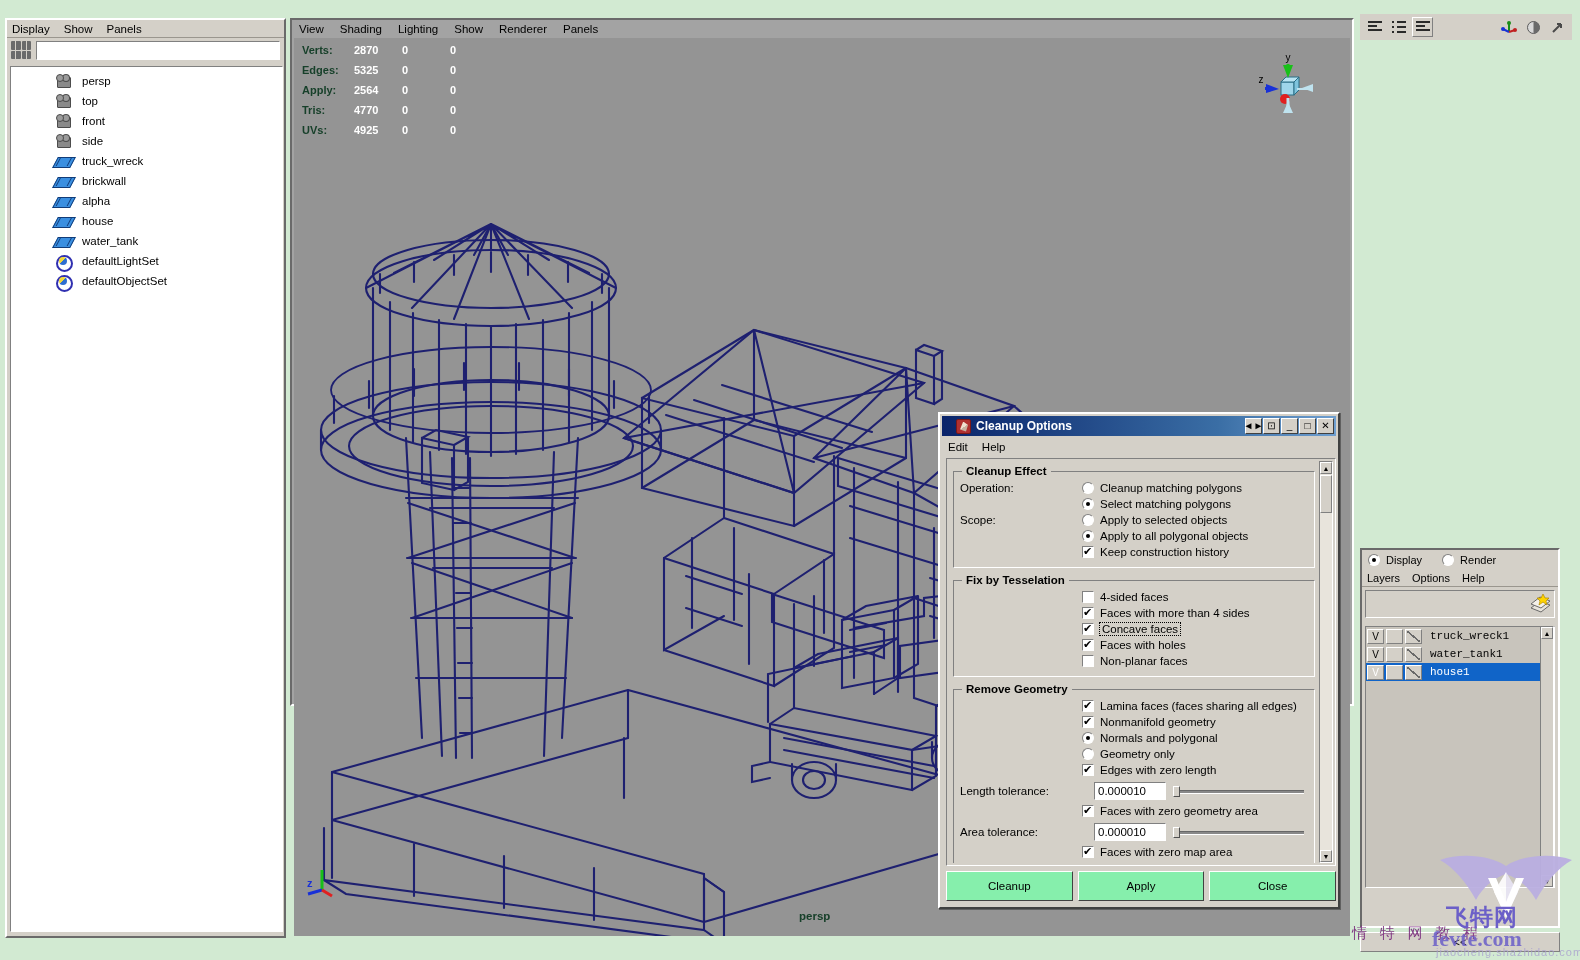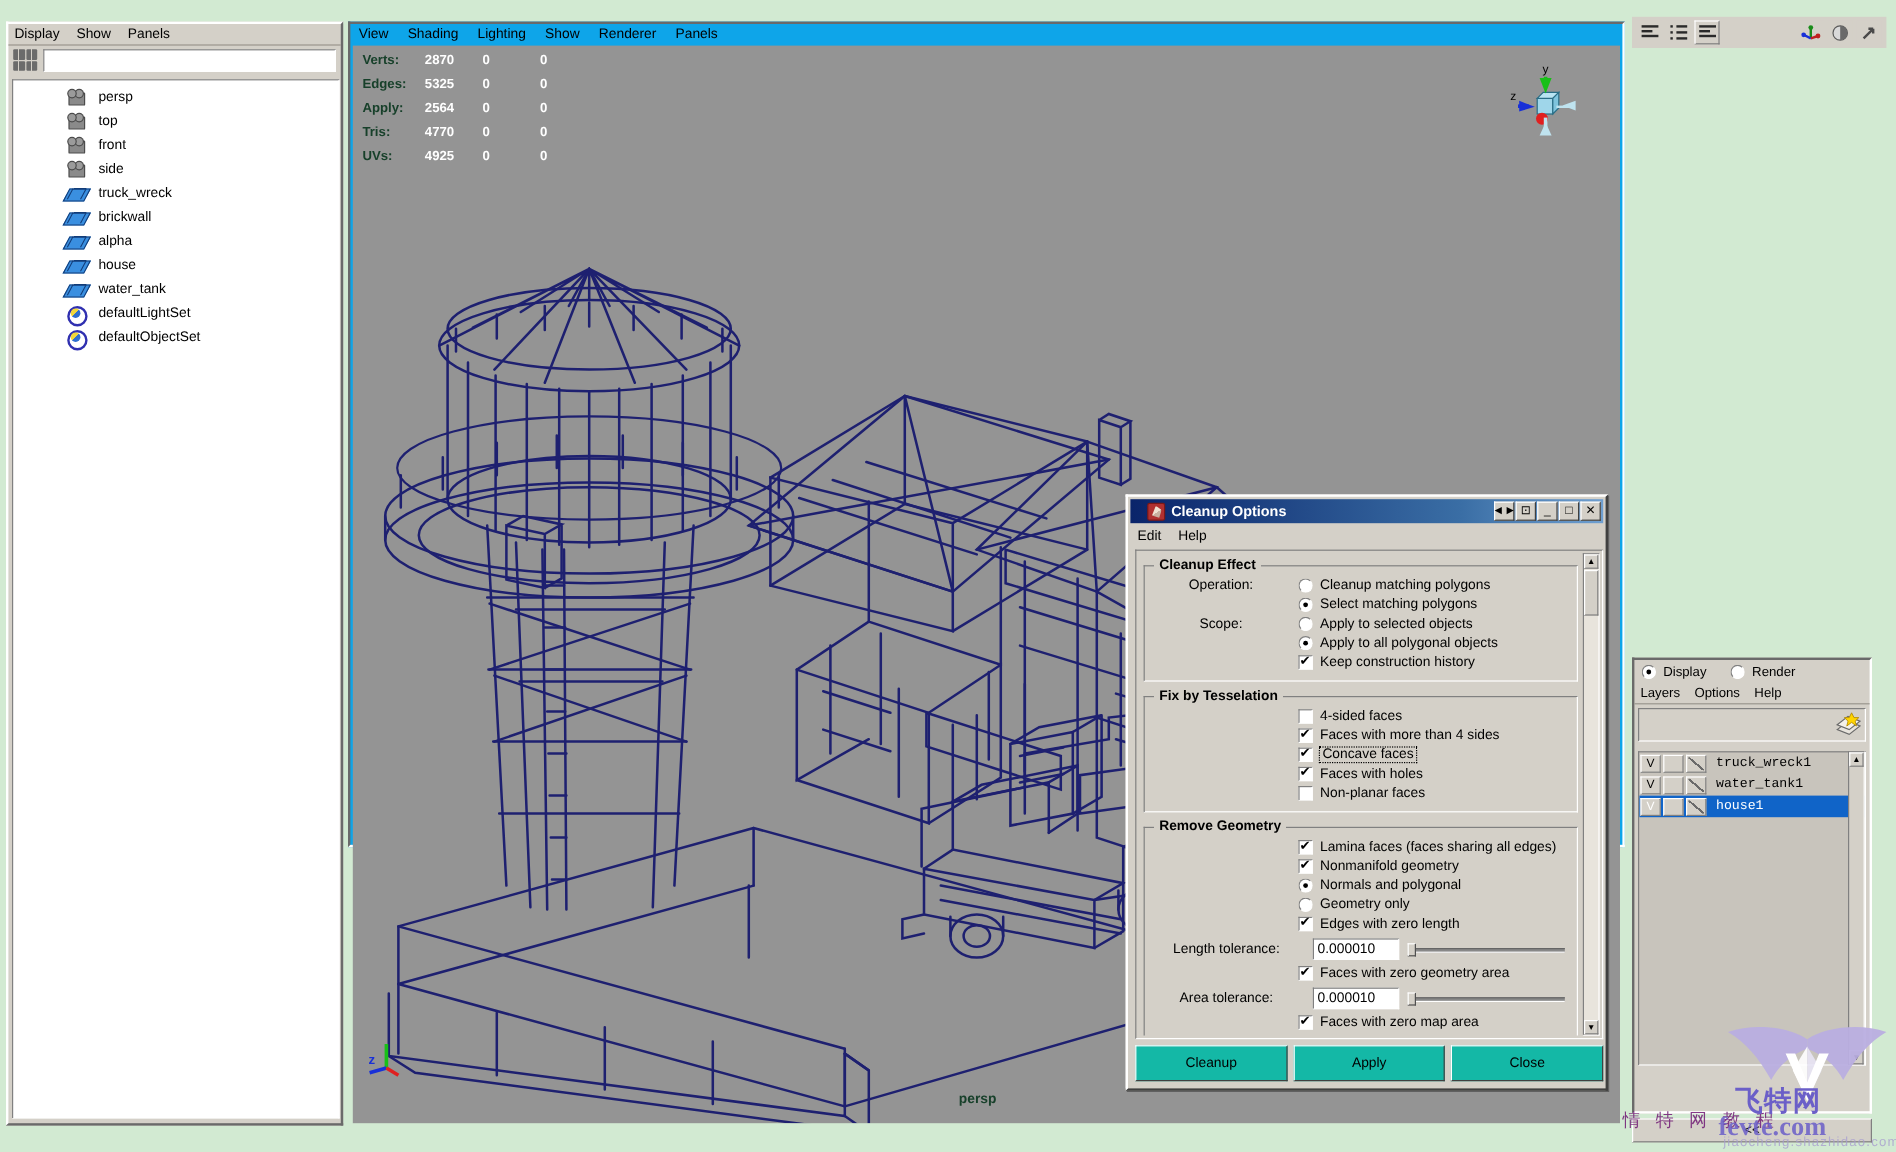--- a/index.html
+++ b/index.html
@@ -103,21 +103,21 @@
   .icon-set::after {
     content: ""; position: absolute; left: 3.5px; top: 3.5px;
     width: 8px; height: 8px; border-radius: 50%;
     background: linear-gradient(135deg, #f2d83a 0 50%, #2f6fd0 50% 100%);
   }
 
   
   #viewport-wrap {
     position: absolute; left: 290px; top: 18px;
     width: 1064px; height: 688px;
-    background: #0ea5e9;
+    background: #a3a3a3;
     border: 2px solid;
     border-color: #6a6a6a #ffffff #ffffff #6a6a6a;
   }
   #viewport-menubar {
     height: 18px; display: flex; align-items: center;
     padding-left: 7px; gap: 16px; font-size: 11.5px;
   }
   #viewport {
     position: absolute; left: 2px; top: 18px;
     width: 1056px; height: 898px;
@@ -330,21 +330,21 @@
   }
   fieldset.grp > legend {
     font-size: 11.5px; font-weight: bold; color: #000;
     padding: 0 4px; margin-left: 2px;
   }
   .opt-row {
     display: flex; align-items: center; height: 16px;
     font-size: 11.5px; color: #000;
   }
   .opt-label {
-    width: 122px; text-align: center; padding-right: 7px;
+    width: 122px; text-align: left; padding-right: 7px;
     font-size: 11.5px;
   }
   .radio {
     width: 12px; height: 12px; border-radius: 50%;
     background: #ffffff;
     border: 1px solid;
     border-color: #808080 #ffffff #ffffff #808080;
     margin-right: 6px; flex: 0 0 12px;
     position: relative;
   }
@@ -362,21 +362,21 @@
   .chk.on::after {
     content: "✔"; position: absolute; left: 0px; top: -3px;
     font-size: 11px; color: #000; line-height: 14px;
   }
   .focus-ring { outline: 1px dotted #000; outline-offset: 0px; padding: 0 2px; }
 
   .tol-row {
     display: flex; align-items: center; height: 21px; margin-top: 2px;
   }
   .tol-label {
-    width: 134px; text-align: center; padding-right: 10px; font-size: 11.5px;
+    width: 134px; text-align: left; padding-right: 10px; font-size: 11.5px;
   }
   .tol-field {
     width: 72px; height: 18px; background: #ffffff;
     border: 1px solid;
     border-color: #808080 #ffffff #ffffff #808080;
     font-size: 11.5px; padding: 0 3px; line-height: 16px;
   }
   .tol-slider {
     position: relative; flex: 1; height: 18px; margin-left: 7px;
     margin-right: 4px;
@@ -390,21 +390,21 @@
     background: #d4d0c8;
     border: 1px solid;
     border-color: #ffffff #505050 #505050 #ffffff;
   }
 
   #dlg-buttons {
     position: absolute; left: 6px; bottom: 6px;
     width: 390px; height: 30px; display: flex; gap: 5px;
   }
   .dlg-btn {
-    flex: 1; background: #14b8a6;
+    flex: 1; background: #86efac;
     border: 1px solid;
     border-color: #ffffff #404040 #404040 #ffffff;
     font-size: 11.5px; color: #000;
     display: flex; align-items: center; justify-content: center;
     font-family: "Liberation Sans", sans-serif;
   }
 
   
   #watermark {
     position: absolute; left: 1432px; top: 856px;

